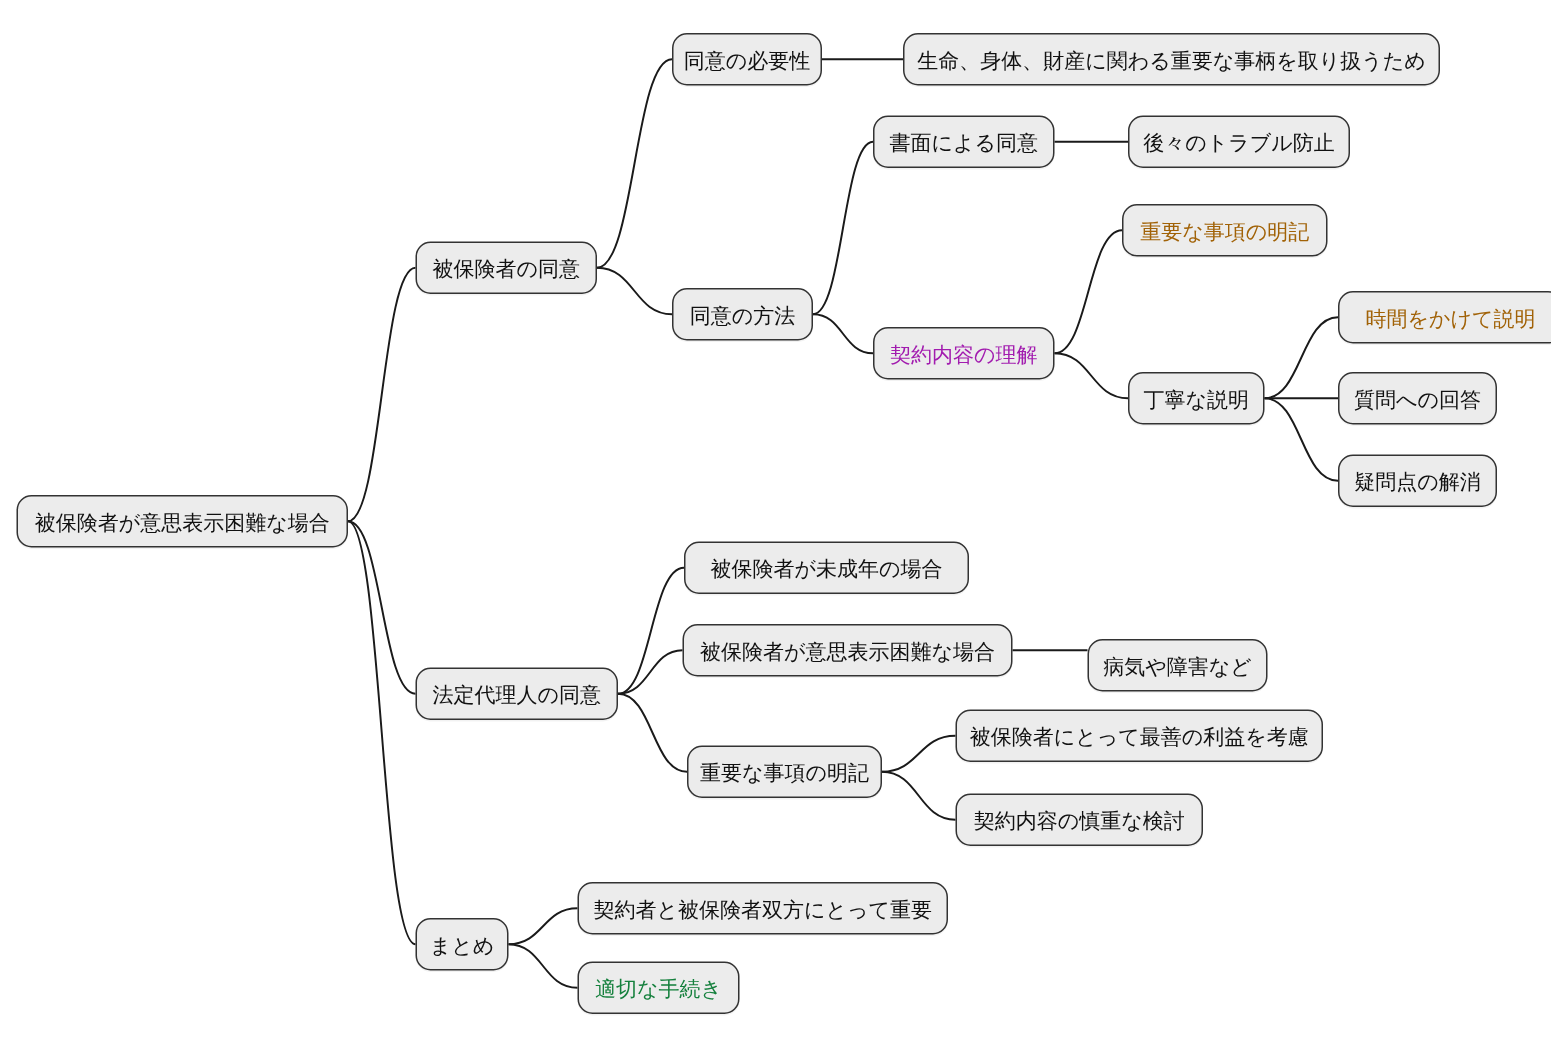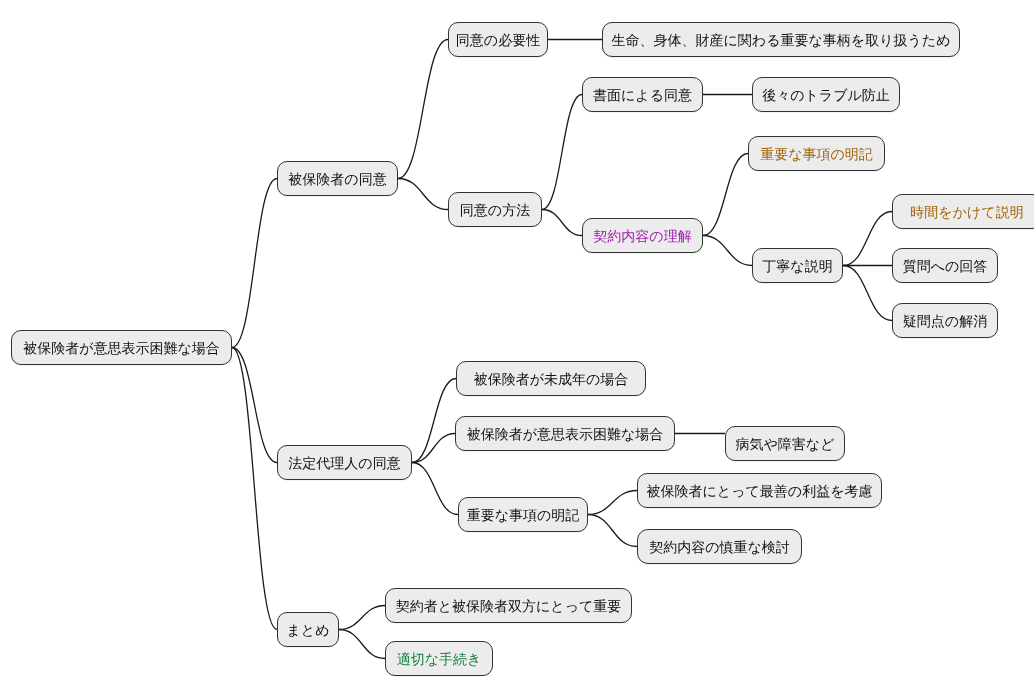--- a/index.html
+++ b/index.html
@@ -74,18 +74,18 @@
       <div class="node" style="left: 752px; top: 248px; width: 91px; height: 35px; background: rgb(236, 236, 236); border-color: rgb(51, 51, 51); color: rgb(17, 17, 17); text-align: right;">丁寧な説明</div>
       <div class="node" style="left: 892px; top: 194px; width: 150px; height: 35px; background: rgb(236, 236, 236); border-color: rgb(51, 51, 51); color: #a16207;">時間をかけて説明</div>
       <div class="node" style="left: 892px; top: 248px; width: 106px; height: 35px; background: rgb(236, 236, 236); border-color: rgb(51, 51, 51); color: rgb(17, 17, 17);">質問への回答</div>
       <div class="node" style="left: 892px; top: 303px; width: 106px; height: 35px; background: rgb(236, 236, 236); border-color: rgb(51, 51, 51); color: rgb(17, 17, 17);">疑問点の解消</div>
       <div class="node" style="left: 277px; top: 445px; width: 135px; height: 35px; background: rgb(236, 236, 236); border-color: rgb(51, 51, 51); color: rgb(17, 17, 17);">法定代理人の同意</div>
       <div class="node" style="left: 456px; top: 361px; width: 190px; height: 35px; background: rgb(236, 236, 236); border-color: rgb(51, 51, 51); color: rgb(17, 17, 17);">被保険者が未成年の場合</div>
       <div class="node" style="left: 455px; top: 416px; width: 220px; height: 35px; background: rgb(236, 236, 236); border-color: rgb(51, 51, 51); color: rgb(17, 17, 17);">被保険者が意思表示困難な場合</div>
       <div class="node" style="left: 725px; top: 416px; width: 120px; height: 35px; background: rgb(236, 236, 236); border-color: rgb(51, 51, 51); color: rgb(17, 17, 17); margin-top: 10px;">病気や障害など</div>
       <div class="node" style="left: 458px; top: 497px; width: 130px; height: 35px; background: rgb(236, 236, 236); border-color: rgb(51, 51, 51); color: rgb(17, 17, 17);">重要な事項の明記</div>
       <div class="node" style="left: 637px; top: 473px; width: 245px; height: 35px; background: rgb(236, 236, 236); border-color: rgb(51, 51, 51); color: rgb(17, 17, 17);">被保険者にとって最善の利益を考慮</div>
-      <div class="node" style="left: 637px; top: 529px; width: 165px; height: 35px; background: rgb(236, 236, 236); border-color: rgb(51, 51, 51); color: rgb(17, 17, 17); border-radius: 11px;">契約内容の慎重な検討</div>
+      <div class="node" style="left: 637px; top: 529px; width: 165px; height: 35px; background: rgb(236, 236, 236); border-color: rgb(51, 51, 51); color: rgb(17, 17, 17);">契約内容の慎重な検討</div>
       <div class="node" style="left: 277px; top: 612px; width: 62px; height: 35px; background: rgb(236, 236, 236); border-color: rgb(51, 51, 51); color: rgb(17, 17, 17);">まとめ</div>
       <div class="node" style="left: 385px; top: 588px; width: 247px; height: 35px; background: rgb(236, 236, 236); border-color: rgb(51, 51, 51); color: rgb(17, 17, 17);">契約者と被保険者双方にとって重要</div>
       <div class="node" style="left: 385px; top: 641px; width: 108px; height: 35px; background: rgb(236, 236, 236); border-color: rgb(51, 51, 51); color: #15803d;">適切な手続き</div>
     </div>
 </div>
 
 </body></html>

